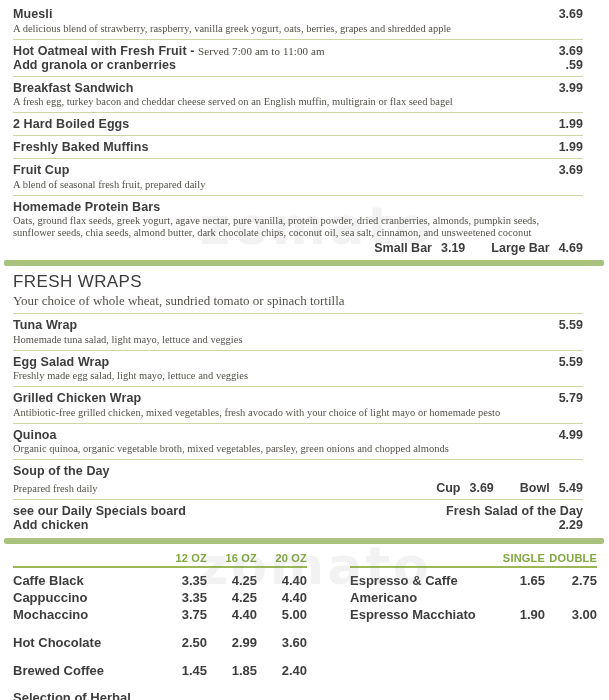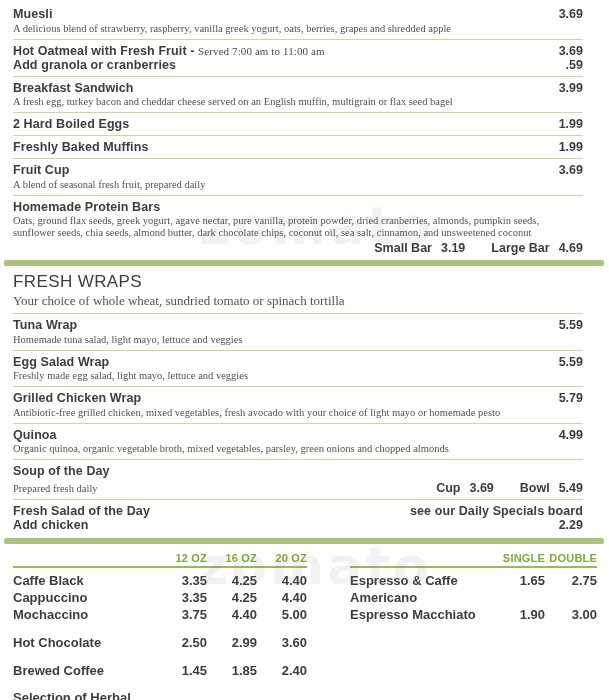--- a/index.html
+++ b/index.html
@@ -209,22 +209,22 @@
           <span class="size-gap"></span>
           <span class="size-label">Bowl</span>
           <span class="size-price">5.49</span>
         </span>
       </div>
     </div>
     <div class="sep"></div>
 
     <div class="item">
       <div class="row">
+        <span class="nm">see our Daily Specials board</span>
         <span class="nm">Fresh Salad of the Day</span>
-        <span class="nm">see our Daily Specials board</span>
       </div>
       <div class="row">
         <span class="nm">Add chicken</span>
         <span class="pr">2.29</span>
       </div>
     </div>
 
   </div>
 
   <div class="bar bar2" style="margin-left:4px; margin-right:5px;"></div>

